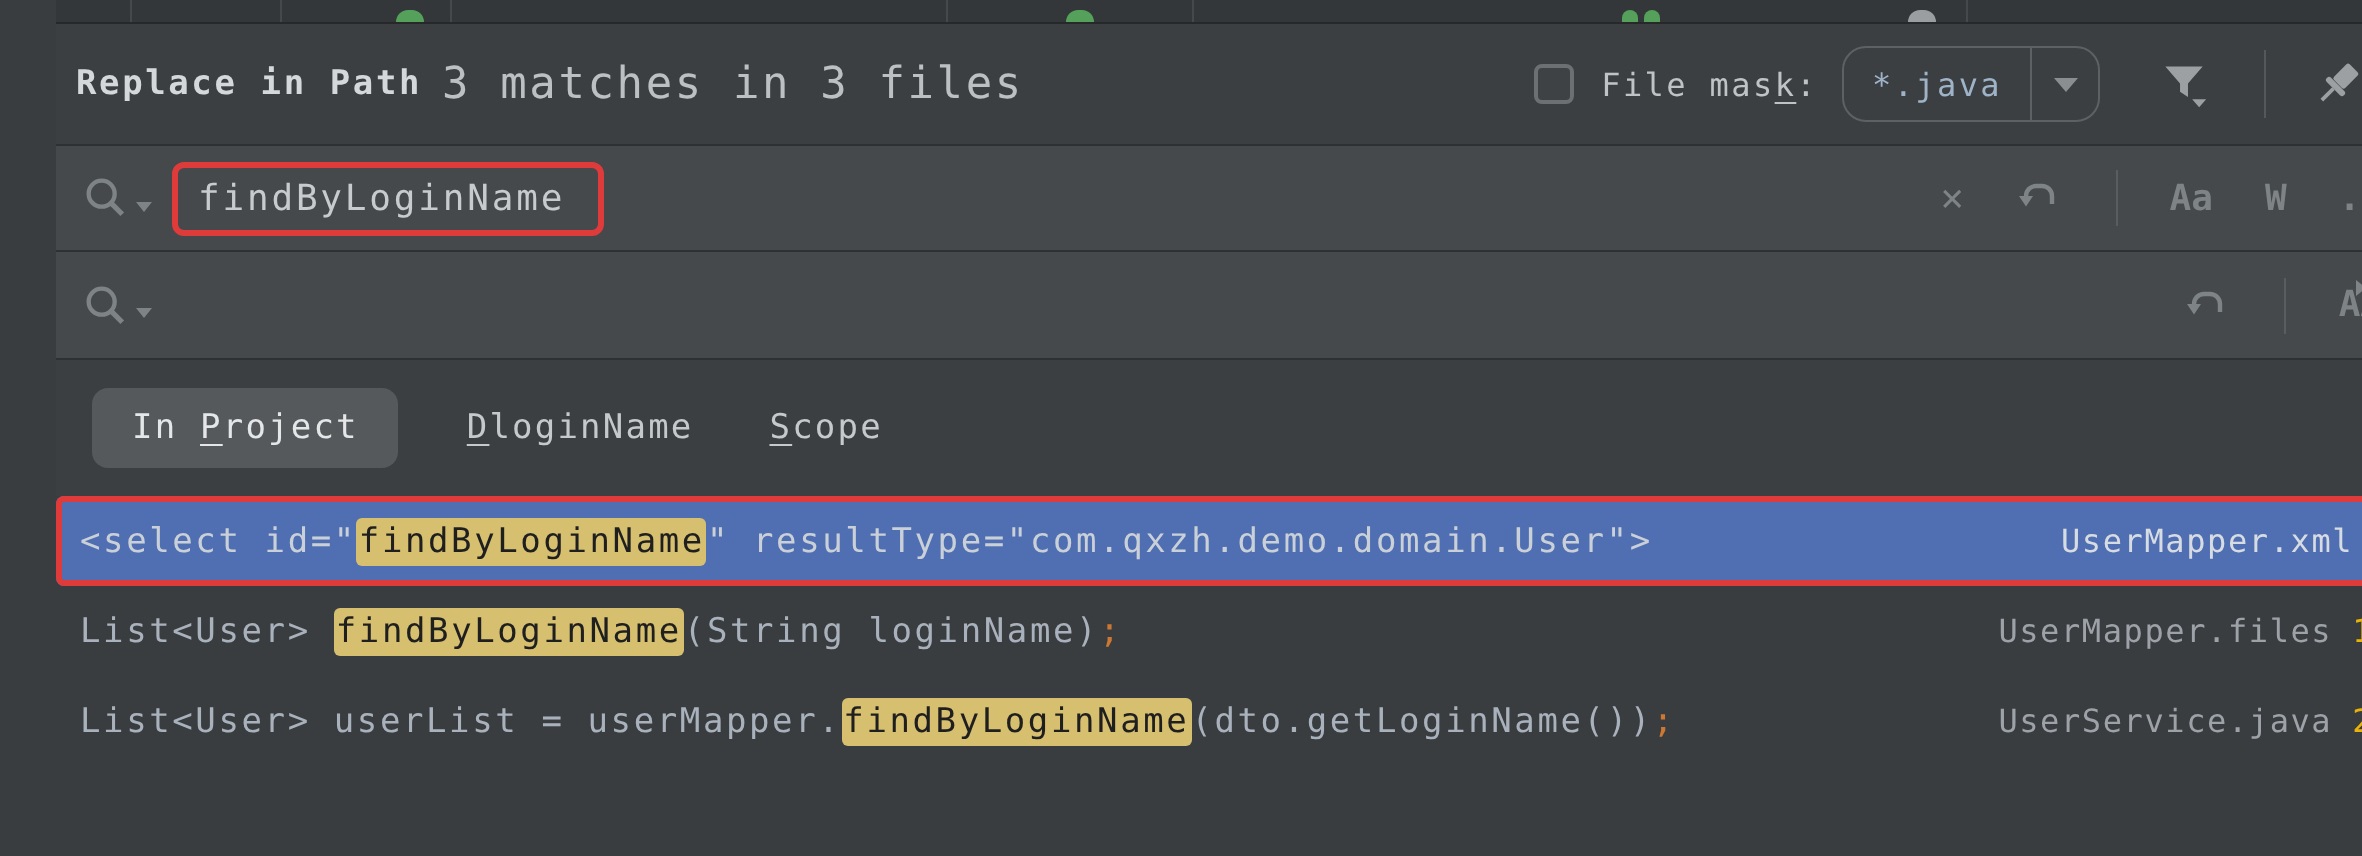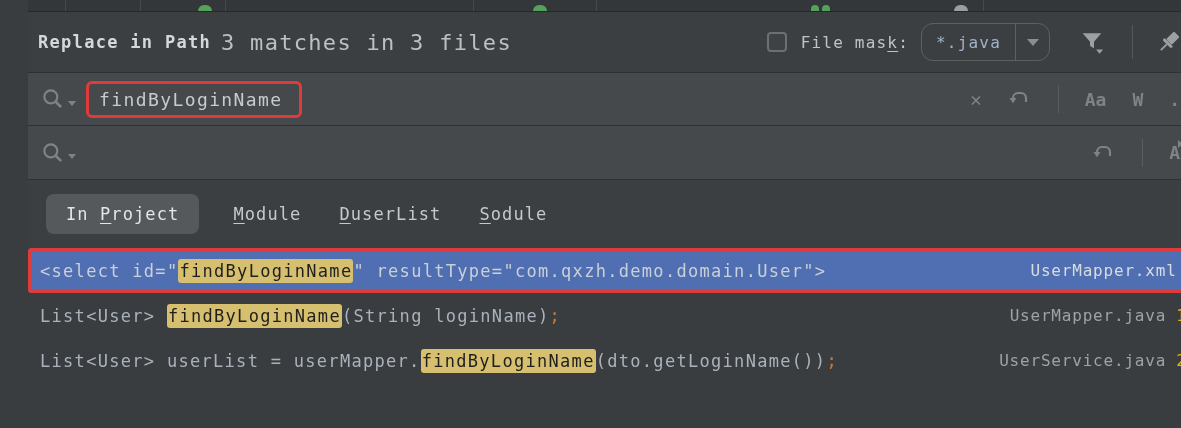--- a/index.html
+++ b/index.html
@@ -175,37 +175,36 @@
             <path d="M1.5 11 h7 L5 16.2 Z" fill="#7E8385"></path>
           </svg>
         </span>
         <div class="vsep2"></div>
         <span class="opt preserve">AA</span>
       </div>
     </div>
 
     <div class="tabs">
         <div class="tab selected"><span class="pre">In </span><span class="accel">P</span><span class="post">roject</span></div>
-        <div class="tab"><span class="pre"></span><span class="accel">M</span><span class="post">odule</span></div>
-        <div class="tab"><span class="pre"></span><span class="accel">D</span><span class="post">userList</span></div>
-        <div class="tab"><span class="pre"></span><span class="accel">S</span><span class="post">odule</span></div>
+        <div class="tab"><span class="pre"></span><span class="accel">D</span><span class="post">loginName</span></div>
+        <div class="tab"><span class="pre"></span><span class="accel">S</span><span class="post">cope</span></div>
       </div>
 
     <div class="results">
         <div class="row selected annotated">
     <span class="code"><span class="seg-code">&lt;select id="</span><span class="seg-match">findByLoginName</span><span class="seg-code">" resultType="com.qxzh.demo.domain.User"&gt;</span></span>
     <span class="loc">
       <span class="file">UserMapper.xml</span>
       <span class="line">5</span>
     </span>
   </div>
         <div class="row">
     <span class="code"><span class="seg-code">List&lt;User&gt; </span><span class="seg-match">findByLoginName</span><span class="seg-code">(String loginName)</span><span class="seg-punct">;</span></span>
     <span class="loc">
-      <span class="file">UserMapper.java</span>
+      <span class="file">UserMapper.files</span>
       <span class="line">10</span>
     </span>
   </div>
         <div class="row">
     <span class="code"><span class="seg-code">List&lt;User&gt; userList = userMapper.</span><span class="seg-match">findByLoginName</span><span class="seg-code">(dto.getLoginName())</span><span class="seg-punct">;</span></span>
     <span class="loc">
       <span class="file">UserService.java</span>
       <span class="line">26</span>
     </span>
   </div>

